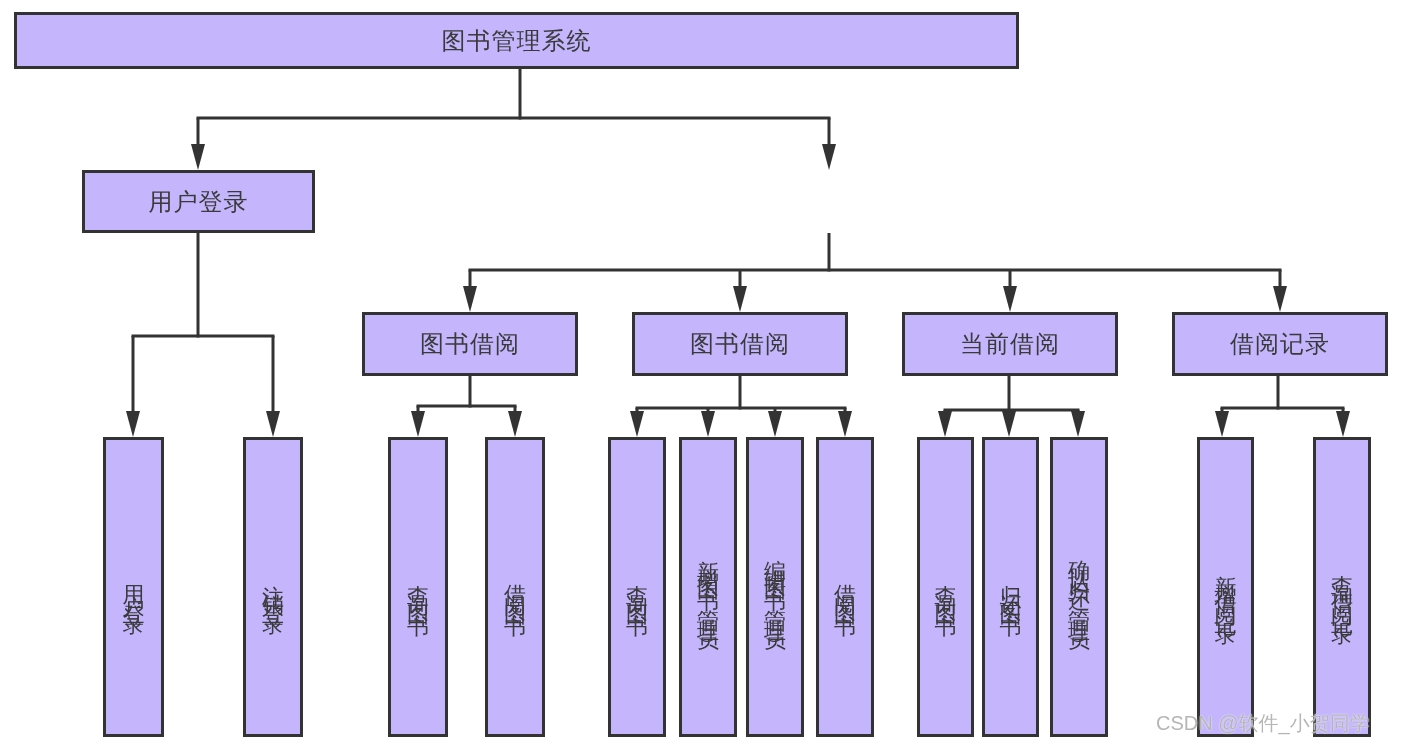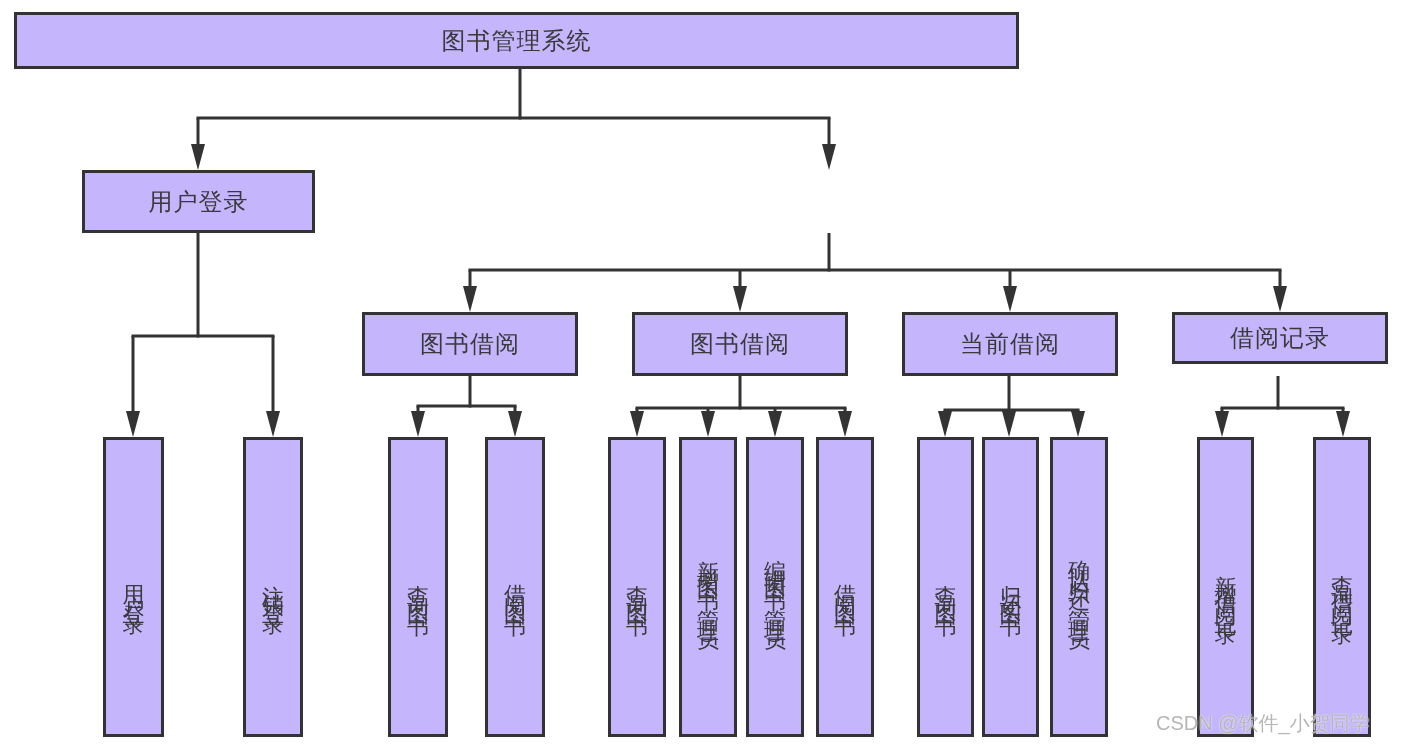--- a/index.html
+++ b/index.html
@@ -129,21 +129,21 @@
     </g>
   </svg>
 
   <div class="node h-node" style="left:14px; top:12px; width:1005px; height:57px;">图书管理系统</div>
 
   <div class="node h-node" style="left:82px; top:170px; width:233px; height:63px;">用户登录</div>
 
   <div class="node h-node" style="left:362px; top:312px; width:216px; height:64px;">图书借阅</div>
   <div class="node h-node" style="left:632px; top:312px; width:216px; height:64px;">图书借阅</div>
   <div class="node h-node" style="left:902px; top:312px; width:216px; height:64px;">当前借阅</div>
-  <div class="node h-node" style="left:1172px; top:312px; width:216px; height:52px;">借阅记录</div>
+  <div class="node h-node" style="left:1172px; top:312px; width:216px; height:64px;">借阅记录</div>
 
   <div class="node v-node" style="left:103px; top:437px; width:61px; height:300px;">
     <span class="vtext">用户登录</span>
   </div>
   <div class="node v-node" style="left:243px; top:437px; width:60px; height:300px;">
     <span class="vtext">注销登录</span>
   </div>
 
   <div class="node v-node" style="left:388px; top:437px; width:60px; height:300px;">
     <span class="vtext">查询图书</span>

